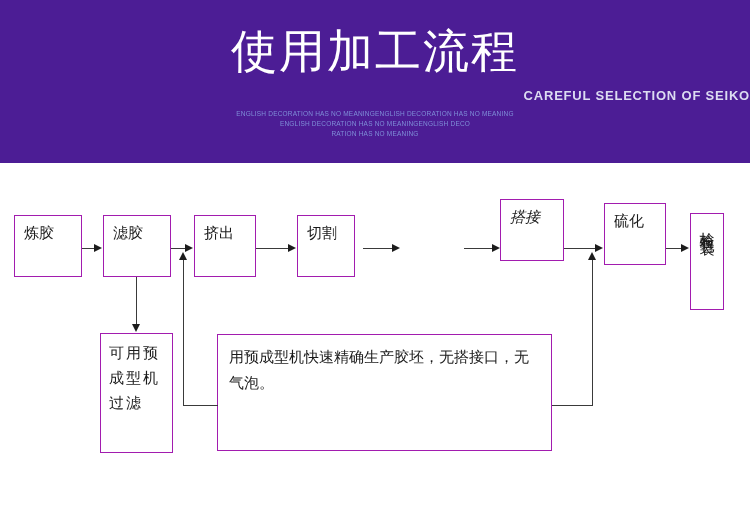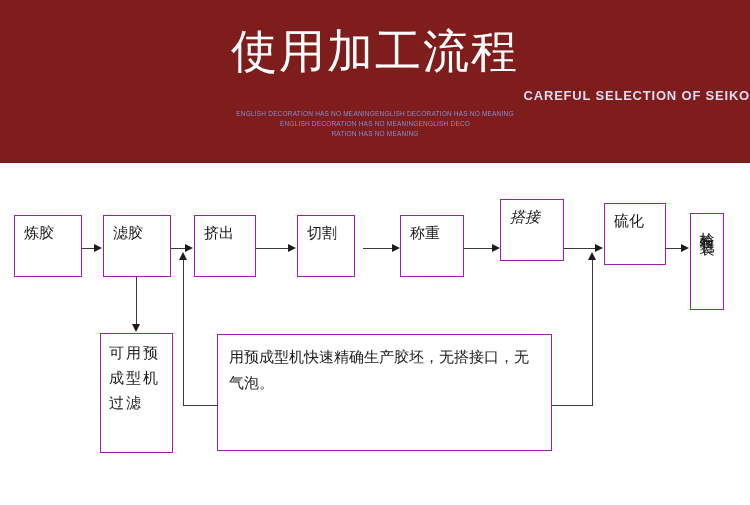--- a/index.html
+++ b/index.html
@@ -20,21 +20,21 @@
     background: #ffffff;
   }
 
   
   #banner {
     position: absolute;
     left: 0;
     top: 0;
     width: 750px;
     height: 163px;
-    background: #7f1d1d;
+    background: #4c1d95;
     overflow: hidden;
   }
   #banner-title {
     position: absolute;
     left: 0;
     top: 22px;
     width: 750px;
     text-align: center;
     color: #ffffff;
     font-size: 46px;
@@ -162,23 +162,20 @@
     </div>
 
     <div class="node" style="left:194px; top:52px; width:62px; height:62px;">
       <span class="label">挤出</span>
     </div>
 
     <div class="node" style="left:297px; top:52px; width:58px; height:62px;">
       <span class="label">切割</span>
     </div>
 
-    <div class="node" style="left:400px; top:52px; width:64px; height:62px;">
-      <span class="label">称重</span>
-    </div>
 
     <div class="node" style="left:500px; top:36px; width:64px; height:62px;font-style:italic;">
       <span class="label">搭接</span>
     </div>
 
     <div class="node" style="left:604px; top:40px; width:62px; height:62px;">
       <span class="label">硫化</span>
     </div>
 
     <div class="node vertical" style="left:690px; top:50px; width:34px; height:97px;">

